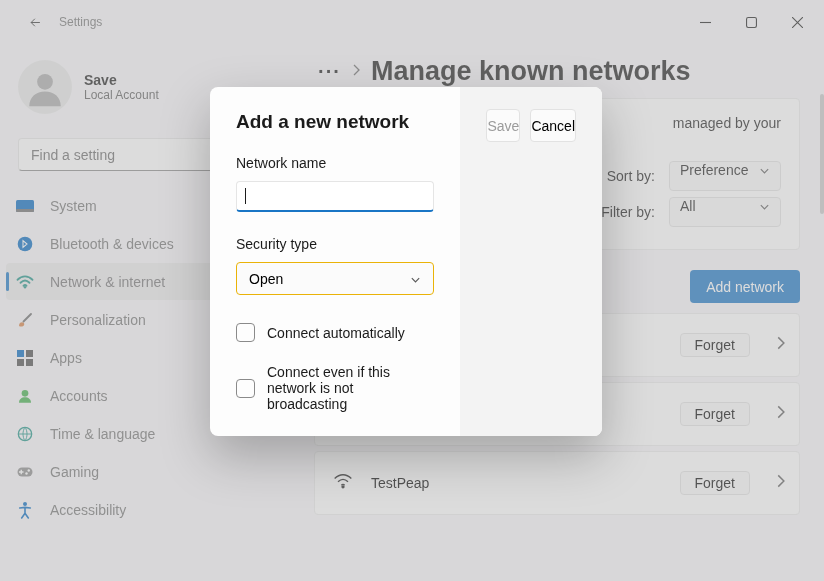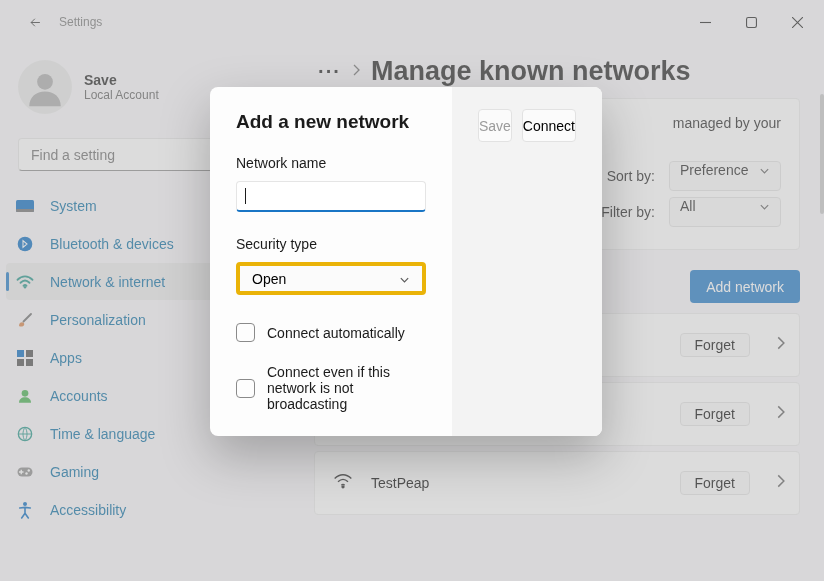--- a/index.html
+++ b/index.html
@@ -23,21 +23,21 @@
   .avatar { width: 54px; height: 54px; border-radius: 50%; background: #e8e8e8; display:flex; align-items:center; justify-content:center; overflow:hidden; }
   .avatar svg { width: 42px; height: 42px; }
   .user-name { font-size: 14px; font-weight: 600; color:#1b1b1b; }
   .user-sub { font-size: 12px; color:#5a5a5a; }
   .search { margin: 6px 18px 16px 18px; position:relative; }
   .search input { width:100%; height: 33px; border: 1px solid #e5e5e5; background:#fff; border-bottom: 1.5px solid #8a8a8a; padding: 0 30px 0 12px; font-size: 14px; color:#1b1b1b; border-radius: 4px; outline:none; }
   .search input::placeholder { color:#6a6a6a; }
   .search .sicon { position:absolute; right:8px; top:7px; color:#6a6a6a; }
 
   .nav { display:flex; flex-direction:column; padding: 0 6px; gap:1px; }
-  .nav-item { display:flex; align-items:center; height: 37px; padding: 0 10px; border-radius: 4px; gap: 16px; font-size: 14px; color:#0369a1; position:relative; }
+  .nav-item { display:flex; align-items:center; height: 37px; padding: 0 10px; border-radius: 4px; gap: 16px; font-size: 14px; color:#737373; position:relative; }
   .nav-item.selected { background: #ebeaec; }
   .nav-item.selected::before { content:""; position:absolute; left:0; top:9px; bottom:9px; width:3px; background:#1975c5; border-radius: 2px; }
   .nav-item .icn { width: 18px; height: 18px; display:flex; align-items:center; justify-content:center; }
 
   
   .main { flex:1; padding: 0 24px 0 14px; overflow:hidden; position:relative; }
   .bc { display:flex; align-items:center; gap: 10px; height: 54px; padding-left:4px; }
   .bc .dots { font-size: 20px; color:#1b1b1b; letter-spacing:1px; font-weight:bold; }
   .bc .chev { color:#6a6a6a; }
   .bc .pagetitle { font-size: 27px; font-weight:600; color:#1b1b1b; }
@@ -62,21 +62,21 @@
   
   .overlay { position:absolute; inset:0; background:rgba(0,0,0,0.20); }
   .overlay .dim { position:absolute; inset:0; background:rgba(255,255,255,0.32); }
   .dialog { position:absolute; left:210px; top:87px; width:392px; background:#fdfdfd; border-radius:8px; box-shadow: 0 20px 50px rgba(0,0,0,0.25); display:flex; flex-direction:row; overflow:hidden; }
   .dialog .body { padding: 24px 26px 18px 26px; }
   .dialog h2 { font-size: 19px; font-weight:600; margin-bottom: 22px; color:#1b1b1b; }
   .fld-label { font-size:14px; color:#1b1b1b; margin-bottom: 10px; }
   .txt { width:100%; height:31px; border:1px solid #e5e5e5; border-bottom:2px solid #1975c5; border-radius:4px; padding:0 8px; font-size:14px; outline:none; margin-bottom: 24px; }
   .txt-caret { position:relative; }
   .txt-caret::after { content:""; position:absolute; left:9px; top:7px; width:1px; height:16px; background:#1b1b1b; }
-  .sel-full { width:100%; height:33px; border:4px solid #eab308; background:#fbfbfb; border-radius:4px; display:flex; align-items:center; justify-content:space-between; padding:0 12px; font-size:14px; margin-bottom: 28px; }
+  .sel-full { width:100%; height:33px; border:1px solid #eab308; background:#fbfbfb; border-radius:4px; display:flex; align-items:center; justify-content:space-between; padding:0 12px; font-size:14px; margin-bottom: 28px; }
   .chk { display:flex; align-items:center; gap:12px; font-size:14px; color:#1b1b1b; margin-bottom: 22px; }
   .chk .box { width:19px; height:19px; border:1.3px solid #8a8a8a; border-radius:4px; flex-shrink:0; }
   .dialog .footer { background:#f3f3f3; padding: 22px 26px; display:flex; gap:10px; }
   .dlg-btn { flex:1; height:33px; border:1px solid #e2e2e2; background:#fbfbfb; border-radius:4px; font-size:14px; }
   .dlg-btn.disabled { color:#9b9b9b; }
 
 </style>
 </head>
 <body>
 
@@ -325,16 +325,16 @@
         <span>Connect automatically</span>
       </label>
 
       <label class="chk" style="margin-bottom:6px">
         <span class="box"></span>
         <span>Connect even if this network is not broadcasting</span>
       </label>
     </div>
     <div class="footer">
       <button class="dlg-btn disabled">Save</button>
-      <button class="dlg-btn">Connect</button>
+      <button class="dlg-btn">Cancel</button>
     </div>
   </div>
 </div>
 
 </body></html>

